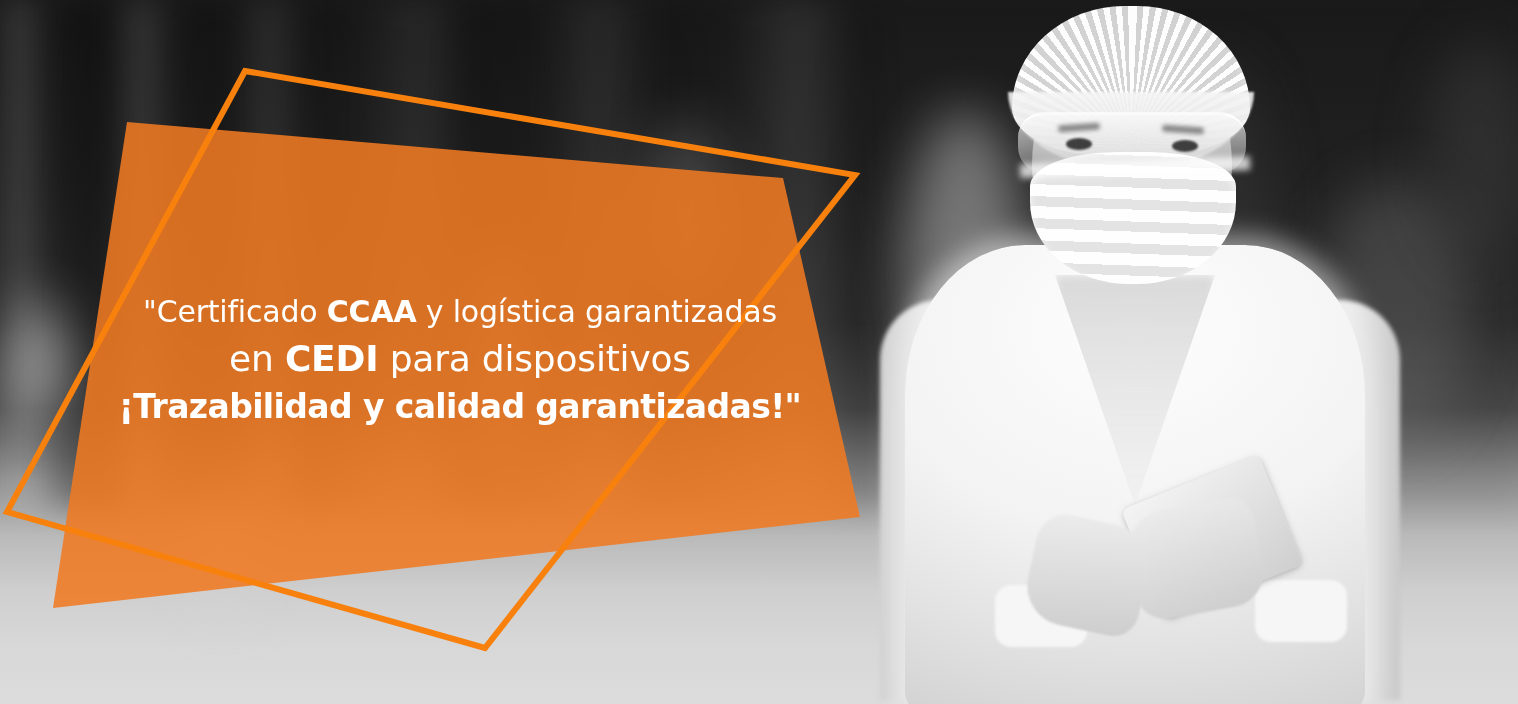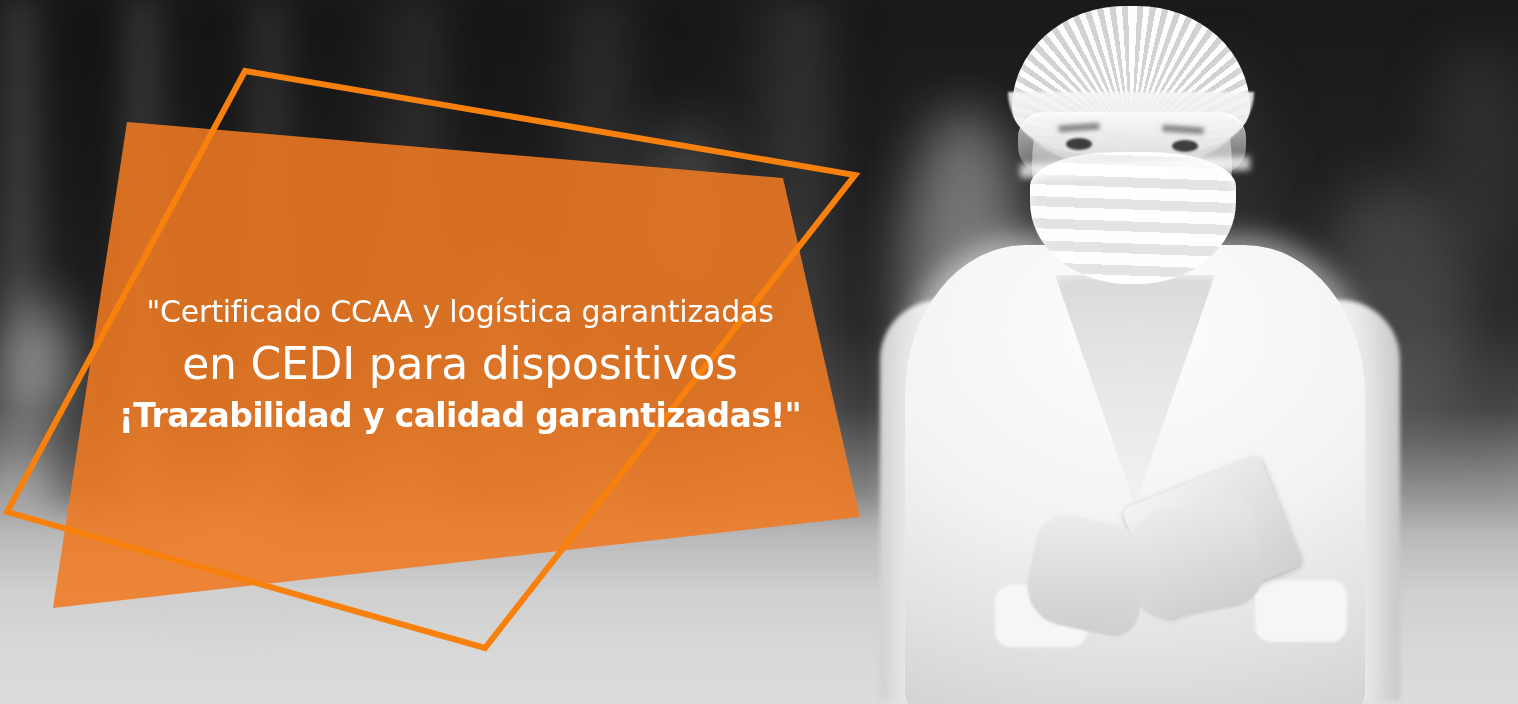--- a/index.html
+++ b/index.html
@@ -268,24 +268,24 @@
     font-family: "DejaVu Sans", "Liberation Sans", sans-serif;
     letter-spacing: -0.2px;
     text-rendering: optimizeLegibility;
   }
   .line {
     display: block;
     white-space: nowrap;
     line-height: 1.08;
   }
   .line-1 { font-size: 30px; font-weight: 400; margin-bottom: 12px; }
-  .line-2 { font-size: 44px; font-weight: 400; }
+  .line-2 { font-size: 36px; font-weight: 400; }
   .line-3 { font-size: 40px; font-weight: 400; margin-top: -4px; }
   .line-4 { font-size: 33px; font-weight: 700; margin-top: 10px; letter-spacing: -0.6px; }
-  .b { font-weight: 400; }
+  .b { font-weight: 700; }
 </style>
 </head>
 <body>
 
 <div class="banner">
 
   <div class="photo">
     <div class="bg-base"></div>
     <div class="bg-racks"></div>
 

